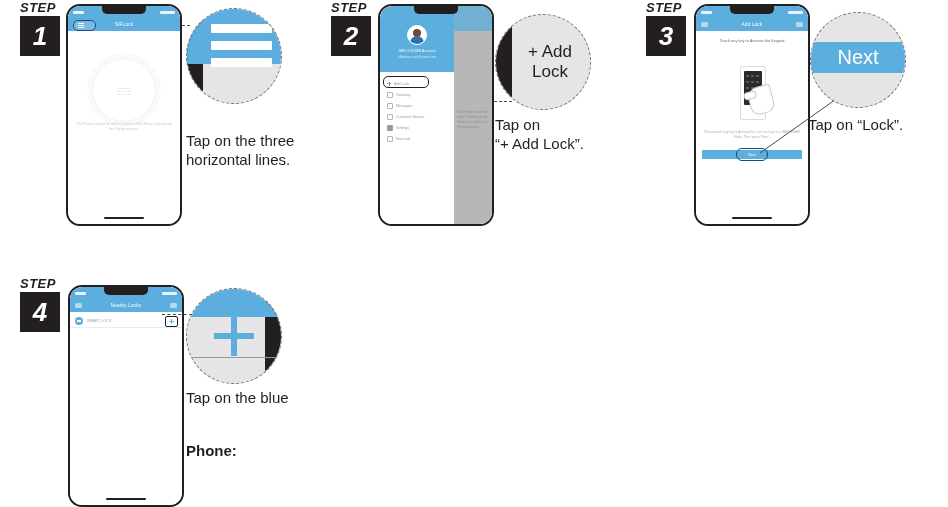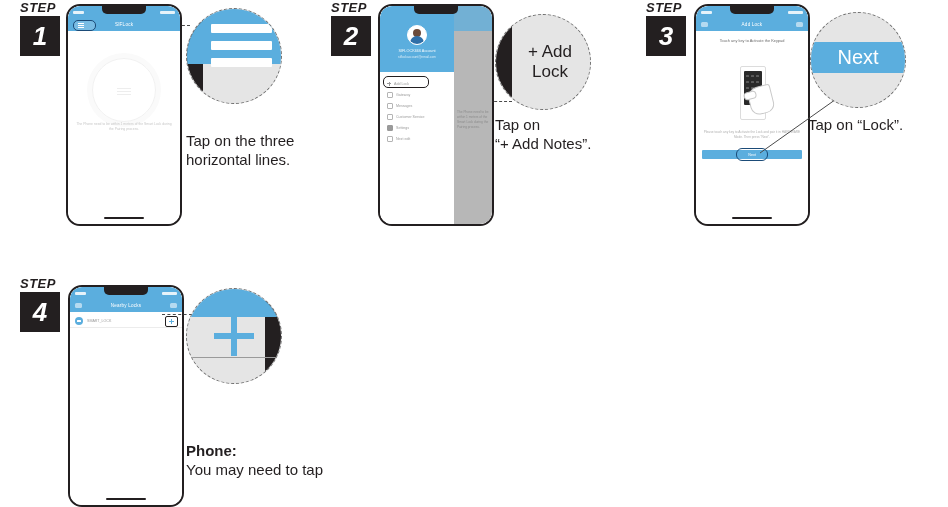--- a/index.html
+++ b/index.html
@@ -350,21 +350,21 @@
 
   <div class="leader" style="left:420px;top:101px;width:92px;"></div>
 
   <div class="mag" style="left:495px;top:14px;width:96px;height:96px;">
     <div class="mag-crescent"></div>
     <div class="mag2-label">+  Add Lock</div>
   </div>
 
   <div class="caption" style="left:495px;top:115px;width:150px;">
     <div>Tap on</div>
-    <div>“+ Add Notes”.</div>
+    <div>“+ Add Lock”.</div>
   </div>
 </div>
 
 <div class="step-block">
 
   <div class="badge" style="left:646px;top:2px;">
     <div class="badge-word">STEP</div>
     <div class="badge-box">3</div>
   </div>
 
@@ -468,19 +468,19 @@
     <div class="mag-crescent" style="left:auto;right:0;"></div>
     <div class="mag4-blue"></div>
     <div class="mag4-plus">
         <i class="h"></i>
         <i class="v"></i>
       </div>
     <div class="mag4-rule"></div>
   </div>
 
   <div class="caption" style="left:186px;top:388px;width:150px;">
+    <div>Tap on the blue</div>
   </div>
 
   <div class="caption" style="left:186px;top:441px;width:160px;">
     <div class="notes-title">Phone:</div>
-    <div>You may need to tap</div>
   </div>
 </div>
 
 </body></html>

